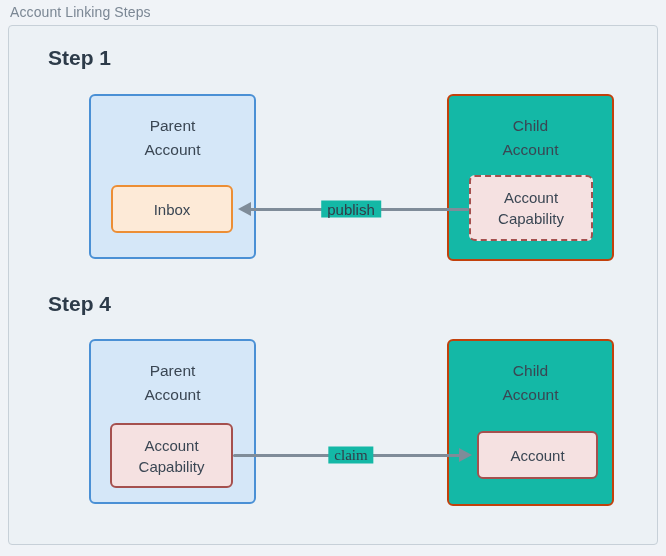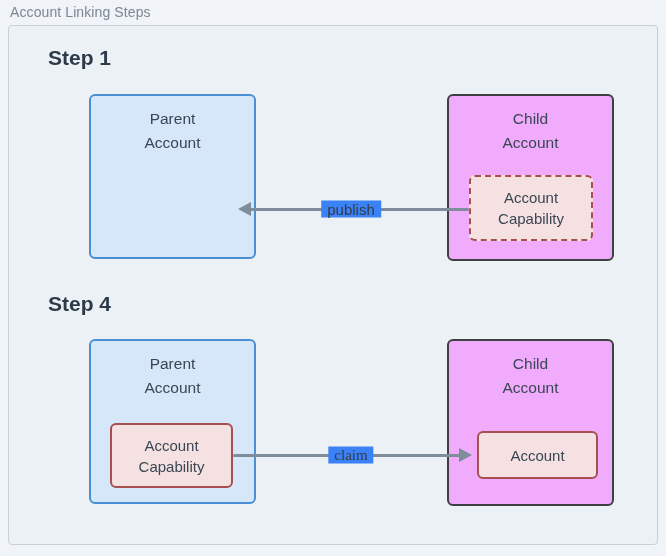--- a/index.html
+++ b/index.html
@@ -36,30 +36,30 @@
   }
   .step-heading.s1 { left: 39px; top: 20px; }
   .step-heading.s2 { left: 39px; top: 266px; }
 
   .group {
     position: absolute;
     border-radius: 6px;
     box-sizing: border-box;
   }
   .group-blue  { background: #d5e7f8; border: 2px solid #4a90d5; }
-  .group-teal  { background: #f0abfc; border: 2px solid #404040; }
+  .group-teal  { background: #14b8a6; border: 2px solid #c2410c; }
 
   .g-parent1 { left: 80px;  top: 68px;  width: 167px; height: 165px; }
   .g-child1  { left: 438px; top: 68px;  width: 167px; height: 167px; }
   .g-parent2 { left: 80px;  top: 313px; width: 167px; height: 165px; }
   .g-child2  { left: 438px; top: 313px; width: 167px; height: 167px; }
 
   .group-title {
     max-width: 90px;
-    margin: 0 auto;
+    margin: 7px auto;
     padding-top: 11px;
     text-align: center;
     font-size: 15.5px;
     line-height: 24px;
     color: #3a4653;
   }
 
   .node {
     position: absolute;
     border-radius: 6px;
@@ -103,40 +103,43 @@
     border-bottom: 7px solid transparent;
     top: -7px;
   }
   .arrowhead.left  { left: -1px;  border-right: 13px solid #7f8c99; }
   .arrowhead.right { right: -1px; border-left: 13px solid #7f8c99; }
 
   .edge-label {
     position: absolute;
     top: 0;
     transform: translate(-50%, -50%);
-    background: #3b82f6;
+    background: #14b8a6;
     padding: 0 6px;
     font-size: 15px;
     color: #333b47;
     white-space: nowrap;
   }
   .edge-1 .edge-label { left: 112px; }
   .edge-2 .edge-label { left: 118px; font-family: Liberation Serif, serif; }
 </style>
 </head>
 <body>
 
 <div class="diagram-title">Account Linking Steps</div>
 
 <div class="diagram-panel">
 
   <div class="step-heading s1">Step 1</div>
 
   <div class="group group-blue g-parent1">
     <div class="group-title">Parent Account</div>
+    <div class="node node-orange n-inbox">
+      <span>Inbox</span>
+    </div>
   </div>
 
   <div class="group group-teal g-child1">
     <div class="group-title">Child Account</div>
     <div class="node node-red-dashed n-cap1">
       <span>Account Capability</span>
     </div>
   </div>
 
   <div class="edge edge-1">

